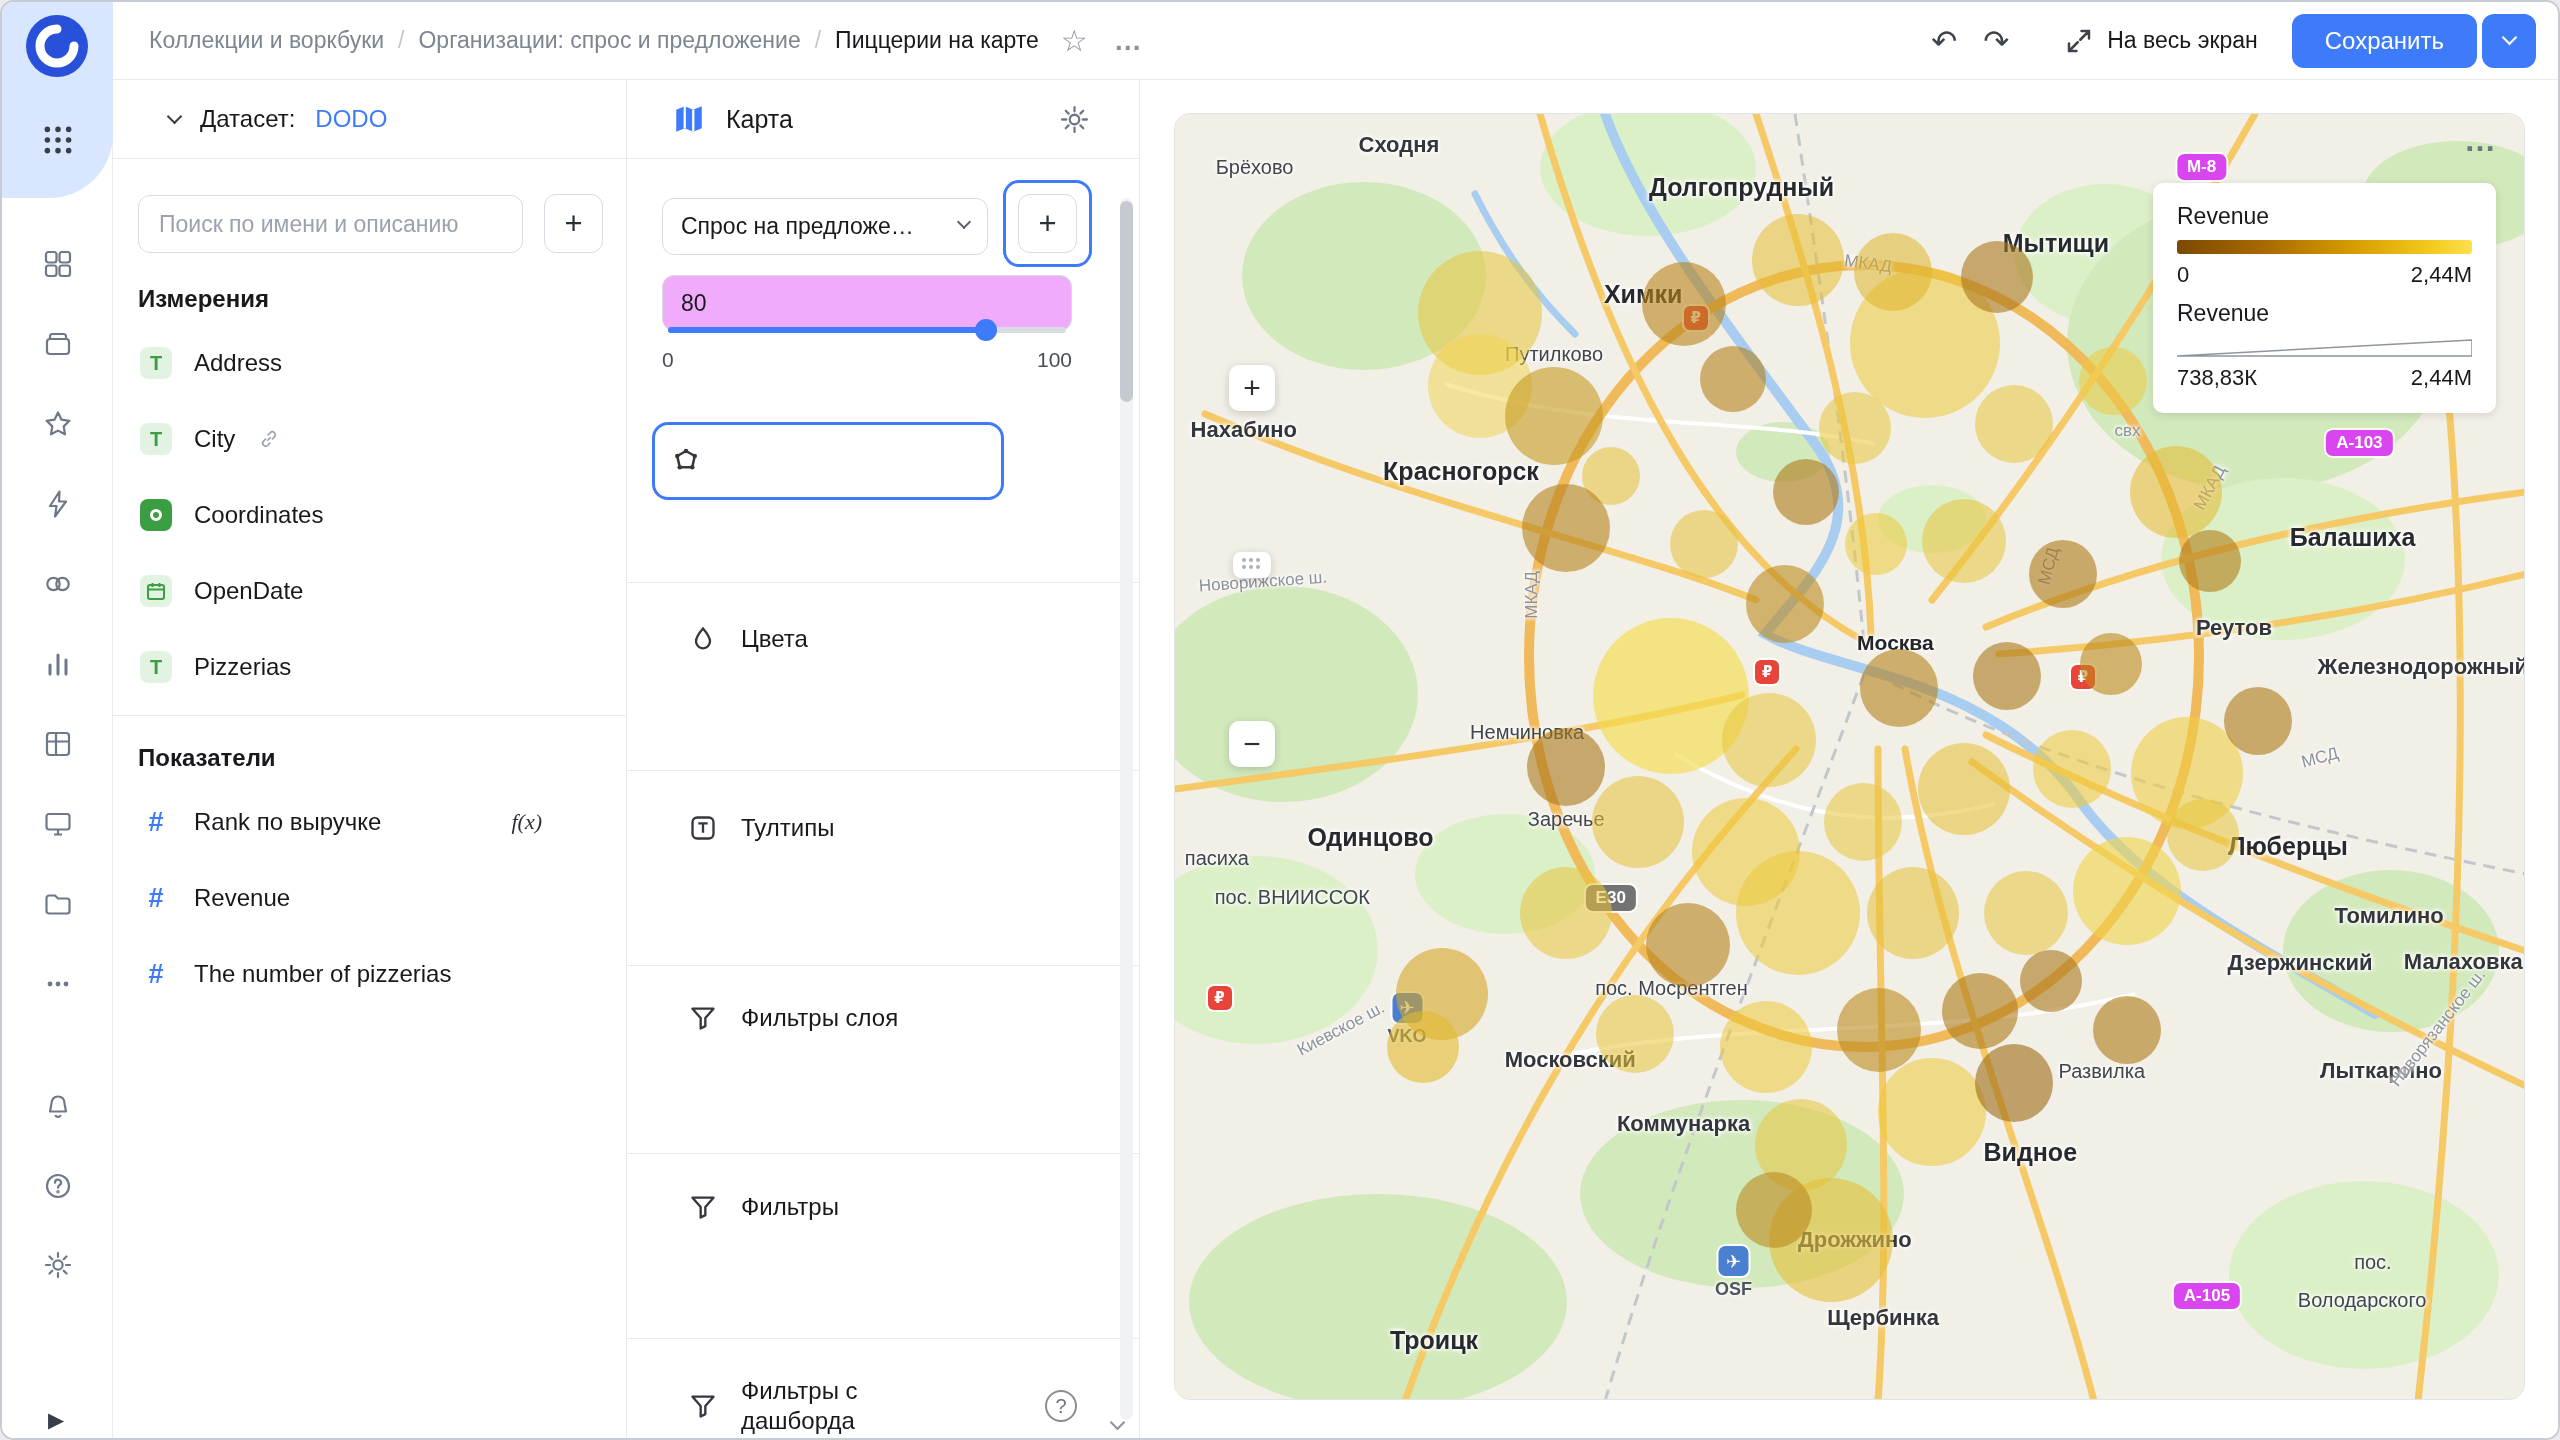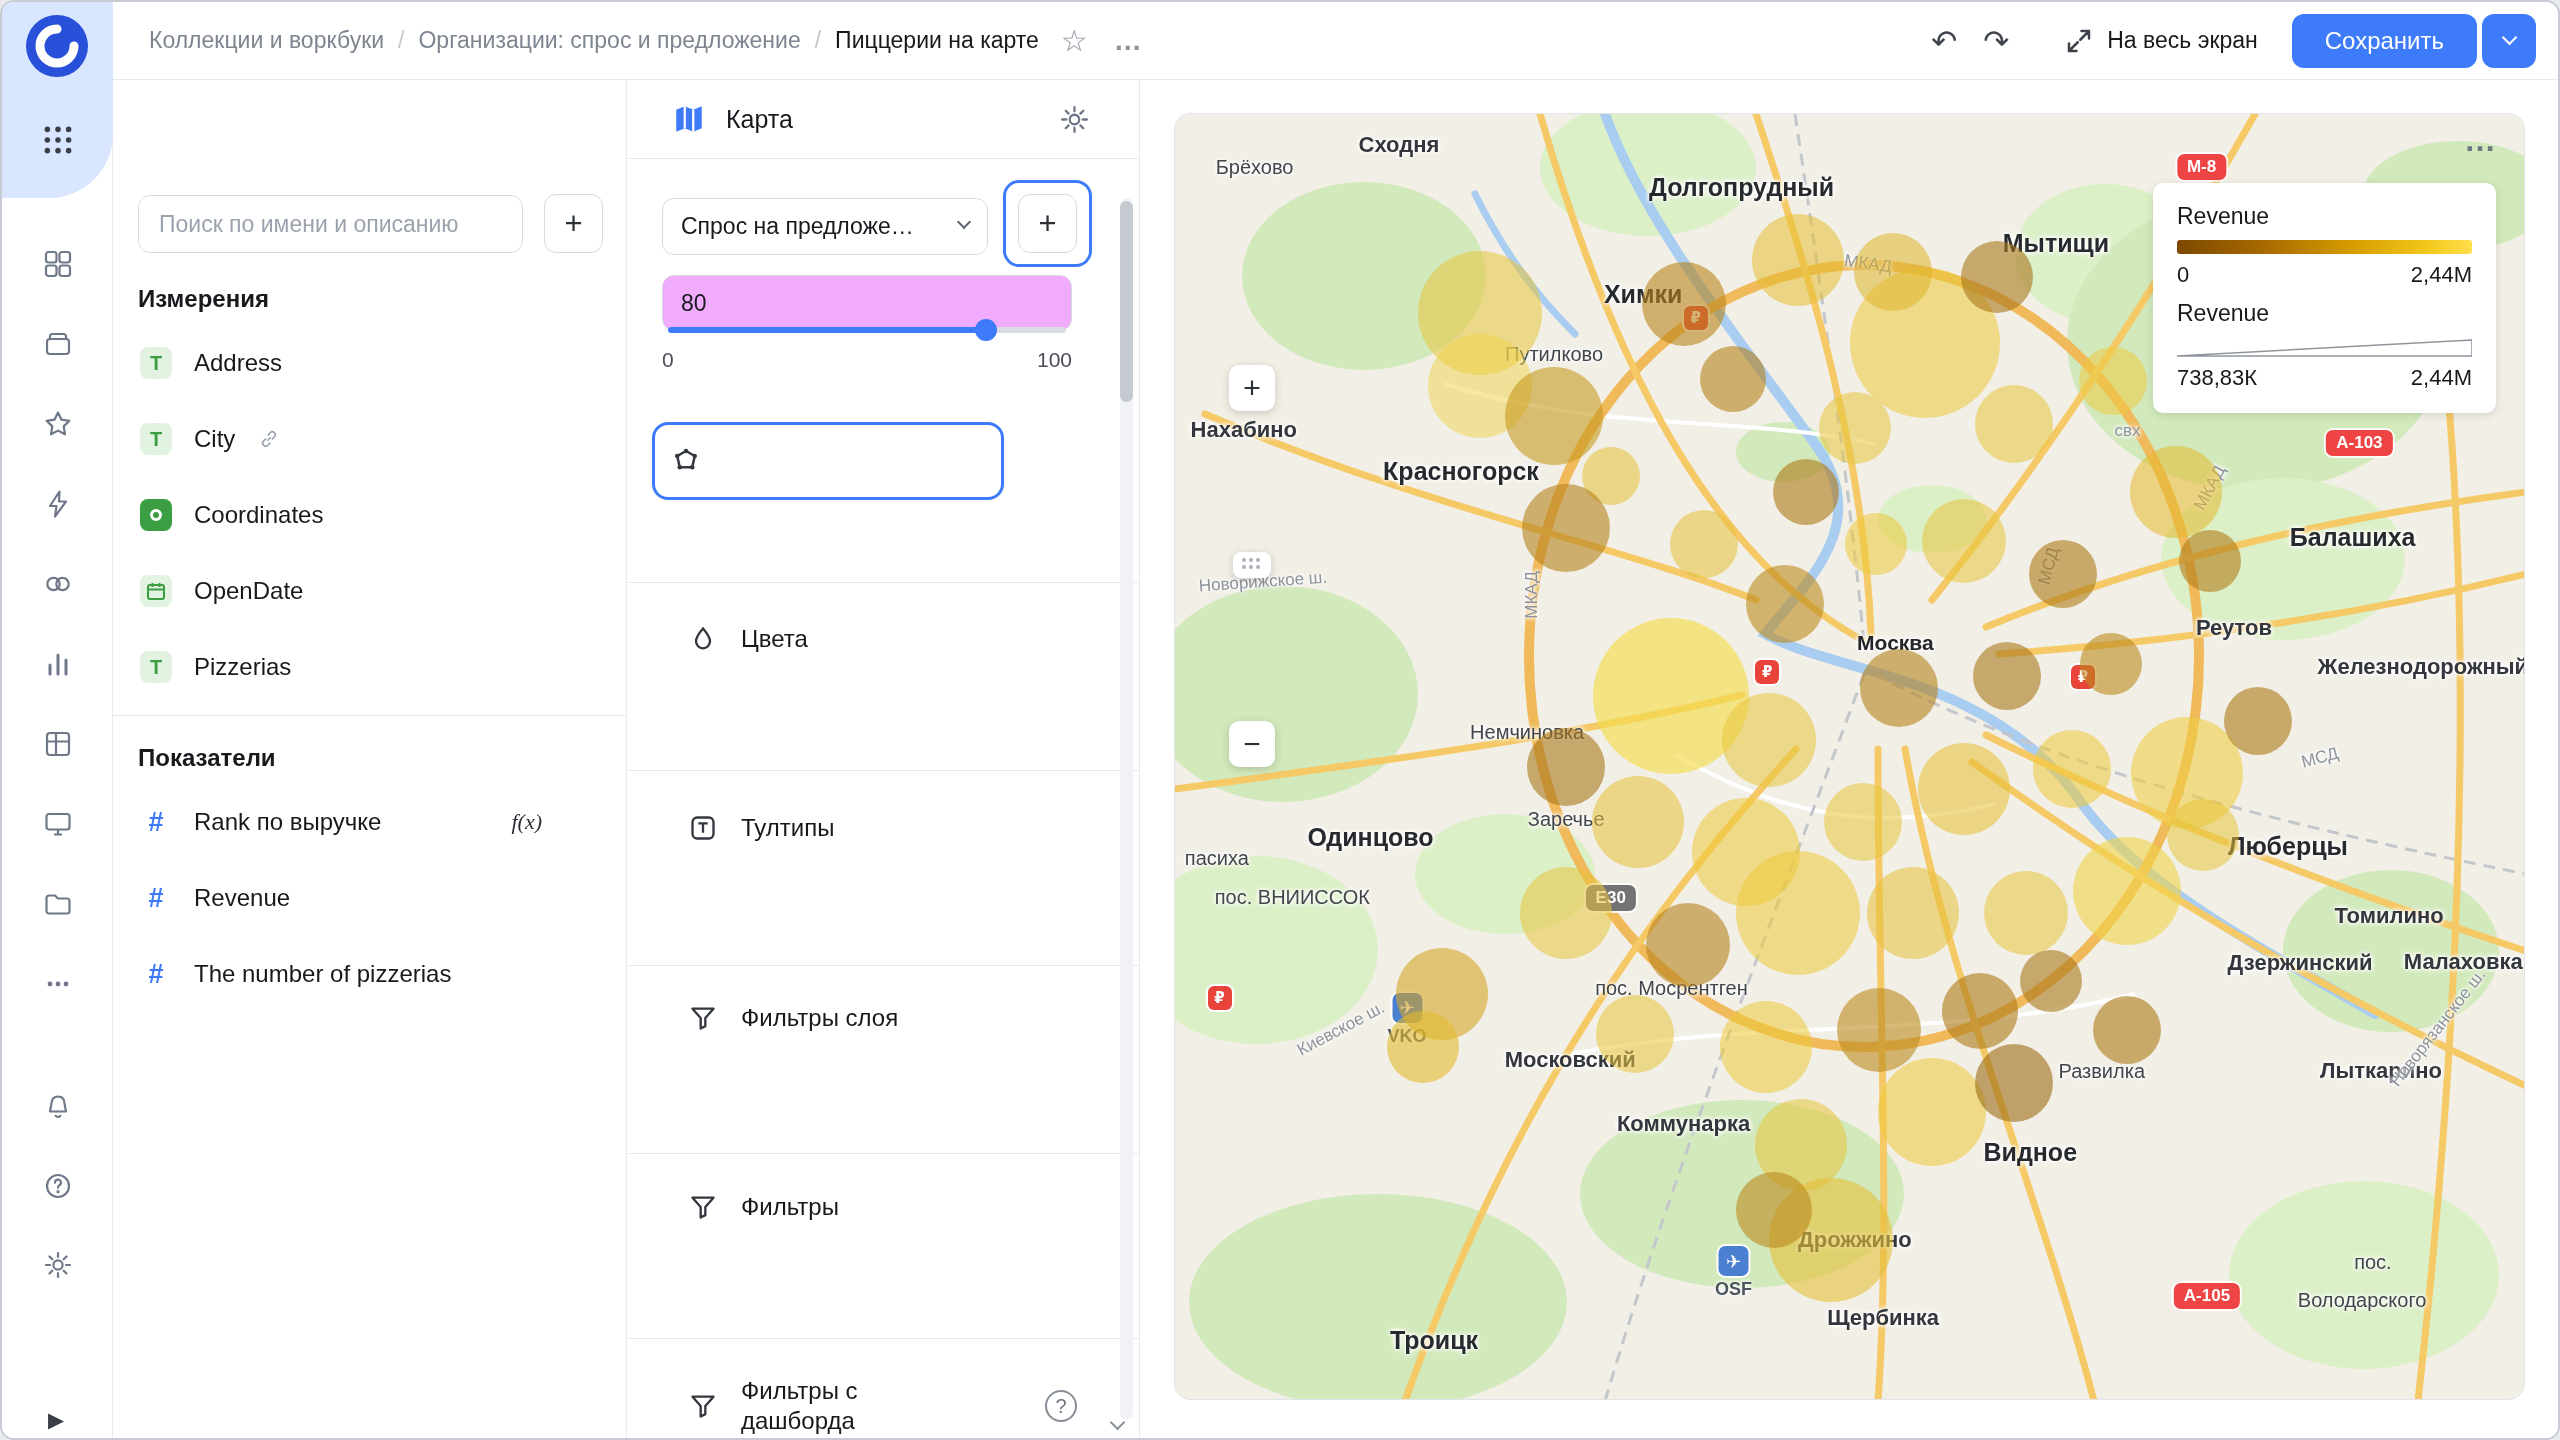--- a/index.html
+++ b/index.html
@@ -84,21 +84,21 @@
   .map{position:absolute;left:34px;top:33px;width:1351px;height:1287px;border:1px solid #e0e3e8;border-radius:16px;overflow:hidden;background:#f2efe6;cursor:grab;}
   .map svg.bg{position:absolute;left:0;top:0;}
   #map-labels,#map-features,#map-bubbles{position:absolute;inset:0;}
   .bubble{position:absolute;border-radius:50%;transform:translate(-50%,-50%);}
   .ml{position:absolute;white-space:nowrap;transform:translate(-50%,-50%);text-shadow:0 0 4px #fff,0 0 4px #fff,0 0 6px #fff;}
   .ml-xl{font-size:21px;font-weight:bold;color:#222529;}
   .ml-lg{font-size:25px;font-weight:bold;color:#26292e;}
   .ml-md{font-size:22px;font-weight:bold;color:#33373d;}
   .ml-town{font-size:20px;color:#41464d;}
   .ml-road{font-size:17px;color:#8d939c;}
-  .badge{position:absolute;transform:translate(-50%,-50%);background:#ef4444;color:#fff;font-size:17px;font-weight:bold;padding:3px 10px;border-radius:7px;box-shadow:0 0 0 2px rgba(255,255,255,.85);white-space:nowrap;}
+  .badge{position:absolute;transform:translate(-50%,-50%);background:#d946ef;color:#fff;font-size:17px;font-weight:bold;padding:3px 10px;border-radius:7px;box-shadow:0 0 0 2px rgba(255,255,255,.85);white-space:nowrap;}
   .badge.green{background:#737373;}
   .poi{position:absolute;transform:translate(-50%,-50%);width:24px;height:24px;border-radius:6px;background:#e8443a;color:#fff;font-size:15px;font-weight:bold;display:flex;align-items:center;justify-content:center;box-shadow:0 0 0 2px #fff;font-family:"DejaVu Sans",sans-serif;}
   .airport{position:absolute;transform:translate(-50%,-50%);display:flex;flex-direction:column;align-items:center;gap:3px;}
   .ap-ic{width:30px;height:30px;border-radius:7px;background:#4b7fd0;color:#fff;display:flex;align-items:center;justify-content:center;font-size:18px;box-shadow:0 0 0 2px #fff;font-family:"DejaVu Sans",sans-serif;}
   .ap-code{font-size:18px;font-weight:bold;color:#4c5560;text-shadow:0 0 4px #fff,0 0 4px #fff;}
   .map-ctl{position:absolute;left:54px;width:46px;height:46px;background:#fff;border-radius:10px;box-shadow:0 2px 8px rgba(0,0,0,.18);display:flex;align-items:center;justify-content:center;font-size:30px;color:#2b2f36;cursor:pointer;}
   #zoom-in{top:251px;} #zoom-out{top:607px;}
   .map-handle{position:absolute;left:58px;top:438px;width:38px;height:26px;background:#fff;border-radius:8px;box-shadow:0 2px 8px rgba(0,0,0,.18);display:flex;align-items:center;justify-content:center;cursor:grab;}
   .handle-dots{display:grid;grid-template-columns:repeat(3,7px);grid-auto-rows:7px;}
   .handle-dots i{width:4px;height:4px;border-radius:50%;background:#aab0b8;}
@@ -245,20 +245,25 @@
         <span>На весь экран</span>
       </span>
       <button class="btn-save">Сохранить</button>
       <span class="btn-save-chev">
           <i class="chev"></i>
         </span>
     </div>
   </div>
 
   <div class="ds-panel">
+    <div class="ds-header">
+      <i class="chev ds-chev"></i>
+      <span>Датасет:</span>
+      <span class="ds-name">DODO</span>
+    </div>
     <input class="ds-search" placeholder="Поиск по имени и описанию" style="">
     <span class="sq-add" id="ds-add">+</span>
     <div class="ds-title" id="dims-title">Измерения</div>
     <div id="dims-list">
         <div class="fld-row">
           <span class="ficon">T</span>
           <span class="fld-label">Address</span>
         </div>
         <div class="fld-row">
           <span class="ficon">T</span>

